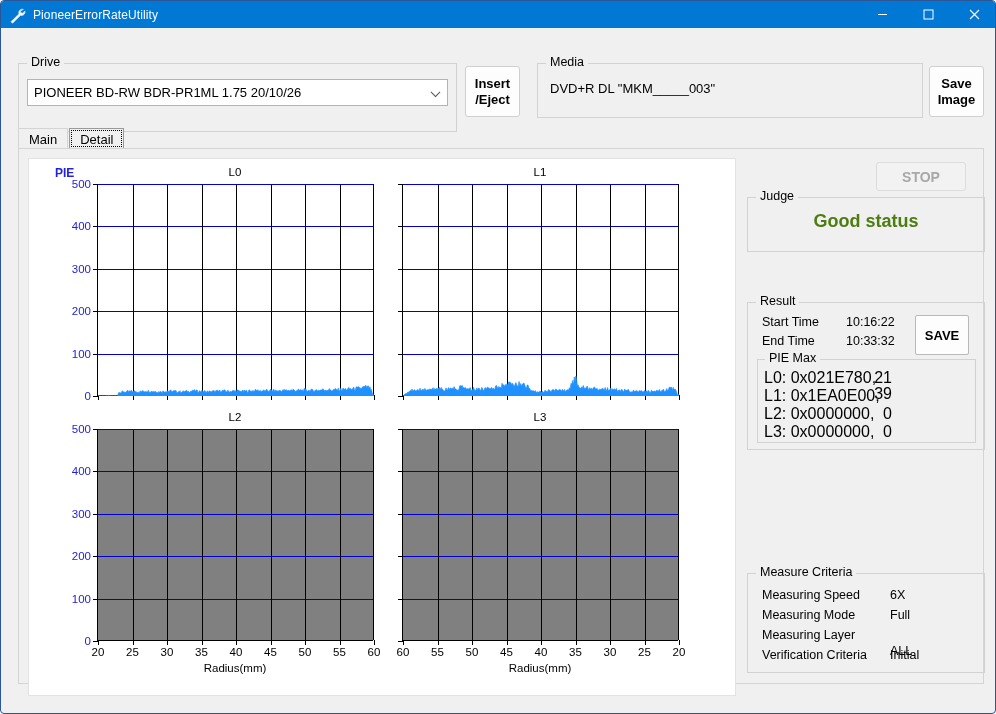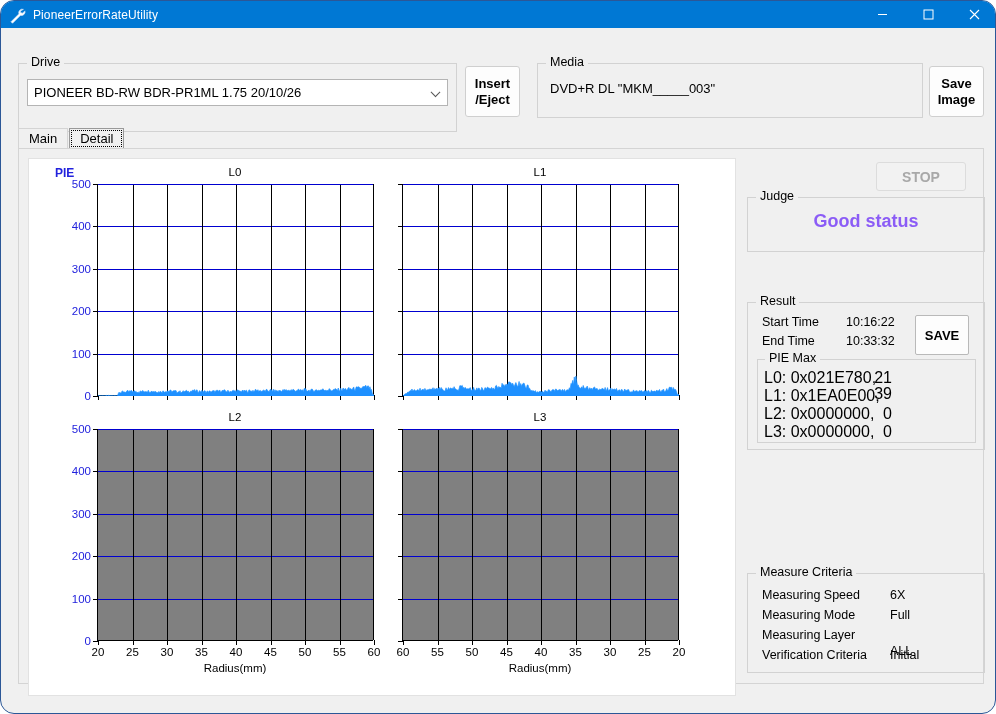--- a/index.html
+++ b/index.html
@@ -8,21 +8,21 @@
     width: 996px; height: 714px;
     background: #ffffff;
     font-family: "Liberation Sans", sans-serif;
     overflow: hidden;
   }
   #app {
     position: relative;
     width: 996px; height: 714px;
     background: #f0f0f0;
     border: 1px solid #2b5797;
-    border-radius: 14px;
+    border-radius: 4px;
     overflow: hidden;
     padding-left: 20px;
   }
 
   
   .titlebar {
     position: absolute; left: 0; top: 0;
     width: 996px; height: 27px;
     background: #0078d4;
     display: flex; align-items: center;
@@ -105,21 +105,21 @@
   #media-group { left: 536px; top: 62px; width: 386px; height: 55px; }
   .media-text {
     position: absolute; left: 12px; top: 17px;
     font-size: 13px; color: #000;
   }
 
   
   .tabstrip {
     position: absolute; left: 17px; top: 126px;
     width: 966px; height: 22px;
-    display: flex; align-items: center;
+    display: flex; align-items: flex-end;
   }
   .tab {
     height: 21px; padding: 0 10px;
     display: flex; align-items: center;
     font-size: 13px; color: #000;
     border: 1px solid #d4d4d4; border-bottom: none;
     background: #f0f0f0;
     margin-right: 1px;
     cursor: default;
   }
@@ -201,21 +201,21 @@
   #stop-btn {
     position: absolute; left: 857px; top: 13px;
     width: 90px; height: 29px;
     background: #f2f2f2; border: 1px solid #dcdcdc; border-radius: 3px;
     display: flex; align-items: center; justify-content: center;
     font-size: 14px; font-weight: bold; color: #a8a8a8;
   }
   #judge-group { left: 728px; top: 48px; width: 238px; height: 55px; }
   .judge-text {
     position: absolute; width: 100%; text-align: center; top: 13px;
-    font-size: 18px; font-weight: bold; color: #8b5cf6;
+    font-size: 18px; font-weight: bold; color: #4d7c0f;
   }
   #result-group { left: 728px; top: 113px; width: 238px; height: 148px; margin-top: 40px; }
   .res-label { position: absolute; left: 14px; font-size: 12.5px; }
   .res-value { position: absolute; left: 98px; font-size: 12.5px; }
   #save-btn {
     position: absolute; left: 167px; top: 12px;
     width: 54px; height: 40px;
     background: #fdfdfd; border: 1px solid #b9b9b9; border-radius: 2px;
     display: flex; align-items: center; justify-content: center;
     font-size: 13px; font-weight: bold; color: #000;

